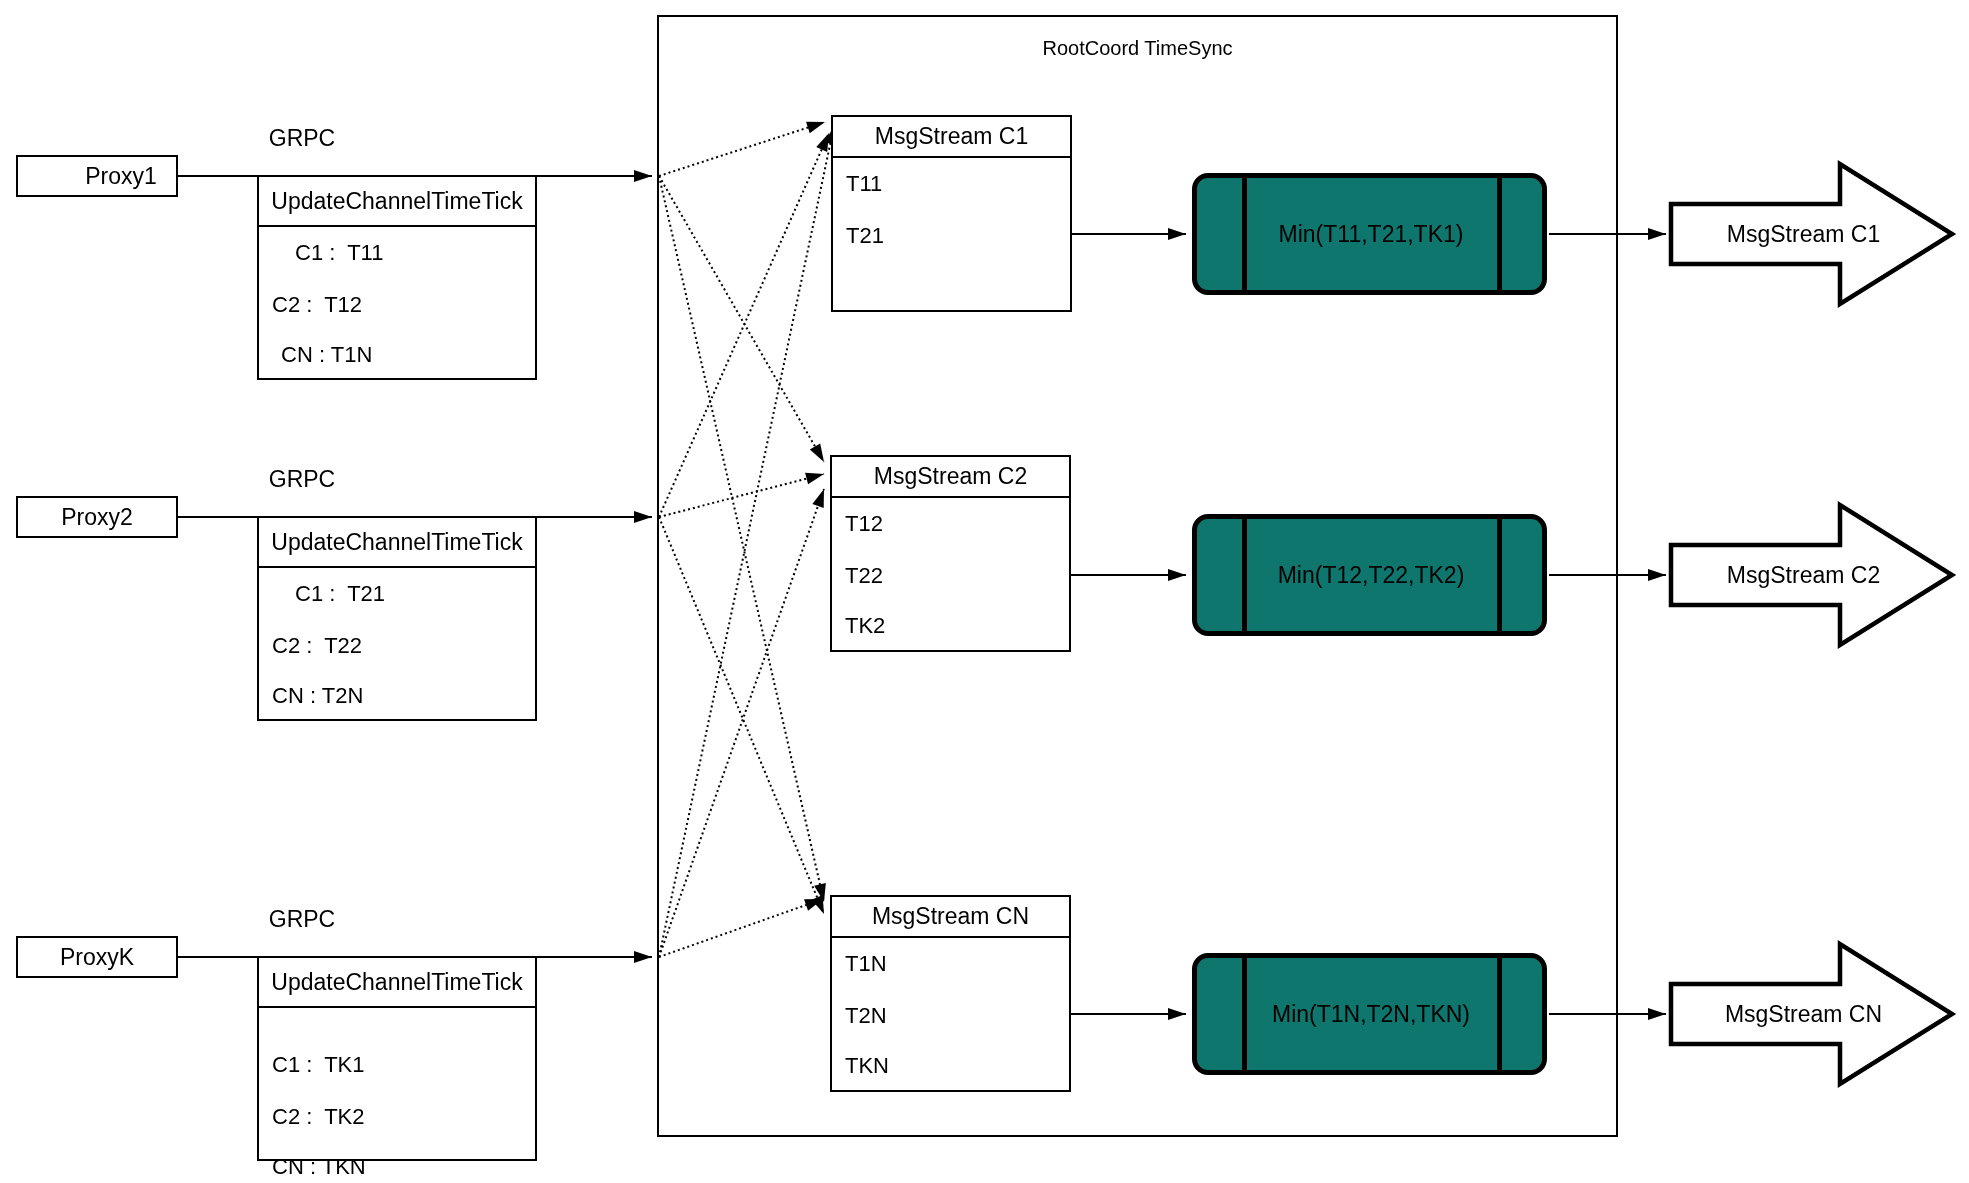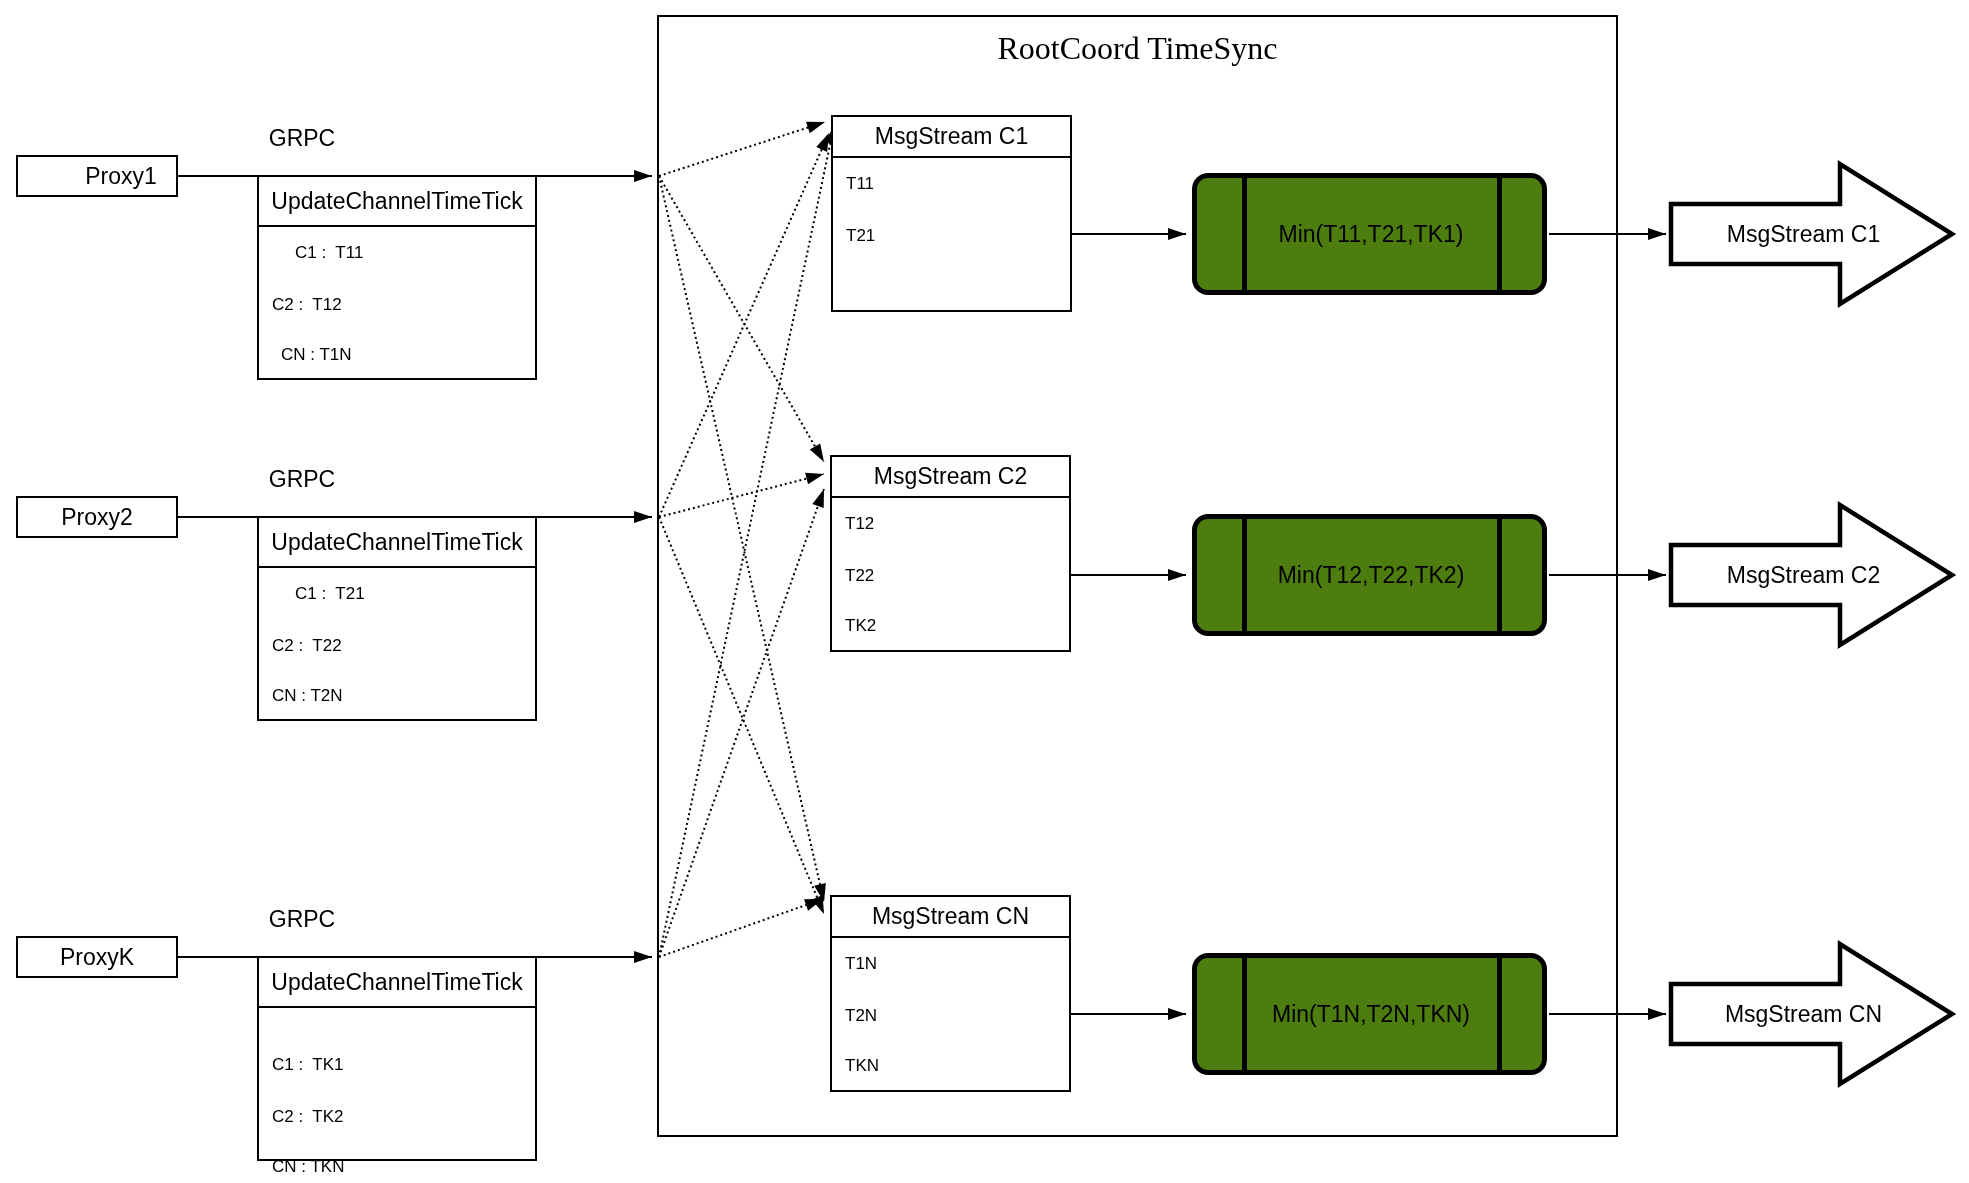--- a/index.html
+++ b/index.html
@@ -8,27 +8,27 @@
   svg.wires{position:absolute;left:0;top:0;z-index:1;}
   .node{position:absolute;z-index:2;box-sizing:border-box;}
   .label{position:absolute;z-index:3;display:flex;align-items:center;justify-content:center;
          font-size:23px;white-space:nowrap;}
   .proxy{border:2px solid #000;background:#fff;display:flex;align-items:center;justify-content:center;
          font-size:23px;}
   .utable,.mtable{border:2px solid #000;background:#fff;}
   .thead{box-sizing:border-box;border-bottom:2px solid #000;display:flex;align-items:center;
          justify-content:center;font-size:23px;white-space:pre;}
   .trow{box-sizing:border-box;display:flex;align-items:center;padding-left:13px;
-        font-size:17px;white-space:pre;}
-  .capsule{border:5px solid #000;border-radius:16px;background:#4d7c0f;}
+        font-size:22px;white-space:pre;}
+  .capsule{border:5px solid #000;border-radius:16px;background:#0f766e;}
   .lane{position:absolute;top:0;bottom:0;width:5px;background:#000;}
   .capText{position:absolute;left:55px;right:52px;top:0;bottom:0;display:flex;align-items:center;
            justify-content:center;font-size:23px;white-space:nowrap;}
   .rootbox{border:2px solid #000;background:transparent;}
-  .title{font-size:32px;font-family:Liberation Serif, serif;}
+  .title{font-size:20px;}
 </style>
 </head>
 <body>
 
 <div class="canvas">
 
   <svg class="wires" width="1969" height="1183" viewBox="0 0 1969 1183">
     <defs>
       <marker id="ah" markerUnits="userSpaceOnUse" markerWidth="20" markerHeight="14" refX="19" refY="7" orient="auto">
         <path d="M1,1 L19,7 L1,13 Z" fill="#000"></path>

